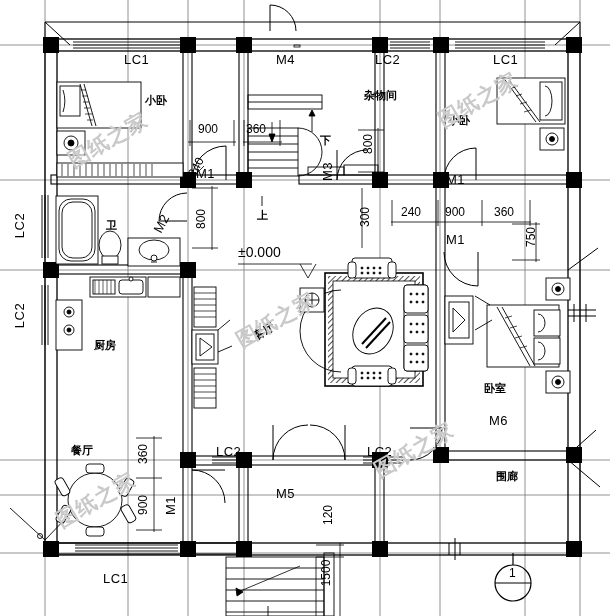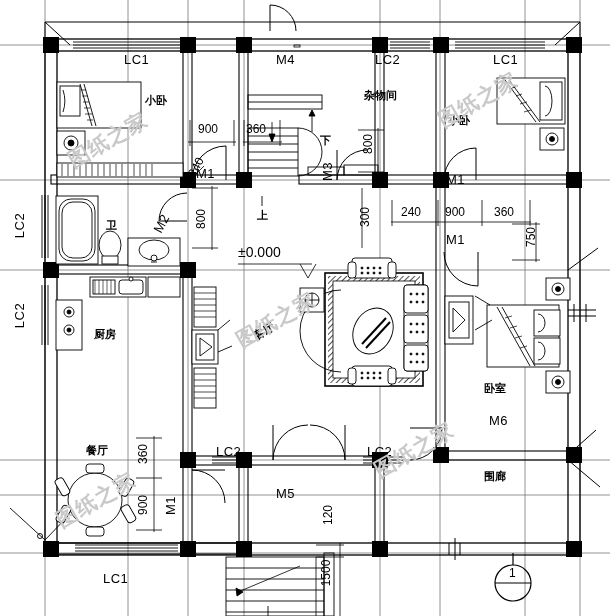--- a/index.html
+++ b/index.html
@@ -551,27 +551,27 @@
   <div class="lbl code" style="left:276px;top:52px;">M4</div>
   <div class="lbl code rot90" style="left:318px;top:164px;">M3</div>
   <div class="lbl code" style="left:446px;top:172px;">M1</div>
   <div class="lbl code" style="left:446px;top:232px;">M1</div>
   <div class="lbl code" style="left:276px;top:486px;">M5</div>
   <div class="lbl code" style="left:489px;top:413px;">M6</div>
   <div class="lbl code rot90" style="left:161px;top:498px;">M1</div>
 
   <div class="lbl room" style="left:145px;top:93px;">小卧</div>
   <div class="lbl room" style="left:106px;top:218px;">卫</div>
-  <div class="lbl room" style="left:94px;top:327px;font-family:Liberation Serif, serif;">厨房</div>
-  <div class="lbl room" style="left:86px;top:443px;">餐厅</div>
+  <div class="lbl room" style="left:94px;top:338px;font-family:Liberation Serif, serif;">厨房</div>
+  <div class="lbl room" style="left:71px;top:443px;">餐厅</div>
   <div class="lbl room" style="left:364px;top:88px;">杂物间</div>
   <div class="lbl room" style="left:448px;top:113px;">小卧</div>
   <div class="lbl room" style="left:253px;top:324px;transform:rotate(-30deg);">客厅</div>
   <div class="lbl room" style="left:484px;top:381px;">卧室</div>
-  <div class="lbl room" style="left:484px;top:469px;">围廊</div>
+  <div class="lbl room" style="left:496px;top:469px;">围廊</div>
 
   <div class="lbl room" style="left:257px;top:208px;">上</div>
   <div class="lbl room" style="left:320px;top:133px;">下</div>
   <div class="lbl elev" style="left:238px;top:244px;">±0.000</div>
 
   <div class="lbl dim" style="left:198px;top:122px;">900</div>
   <div class="lbl dim" style="left:246px;top:122px;">360</div>
   <div class="lbl dim" style="left:186px;top:160px;transform:rotate(-62deg);">240</div>
   <div class="lbl dim rot90" style="left:191px;top:212px;">800</div>
   <div class="lbl dim rot90" style="left:358px;top:137px;">800</div>

